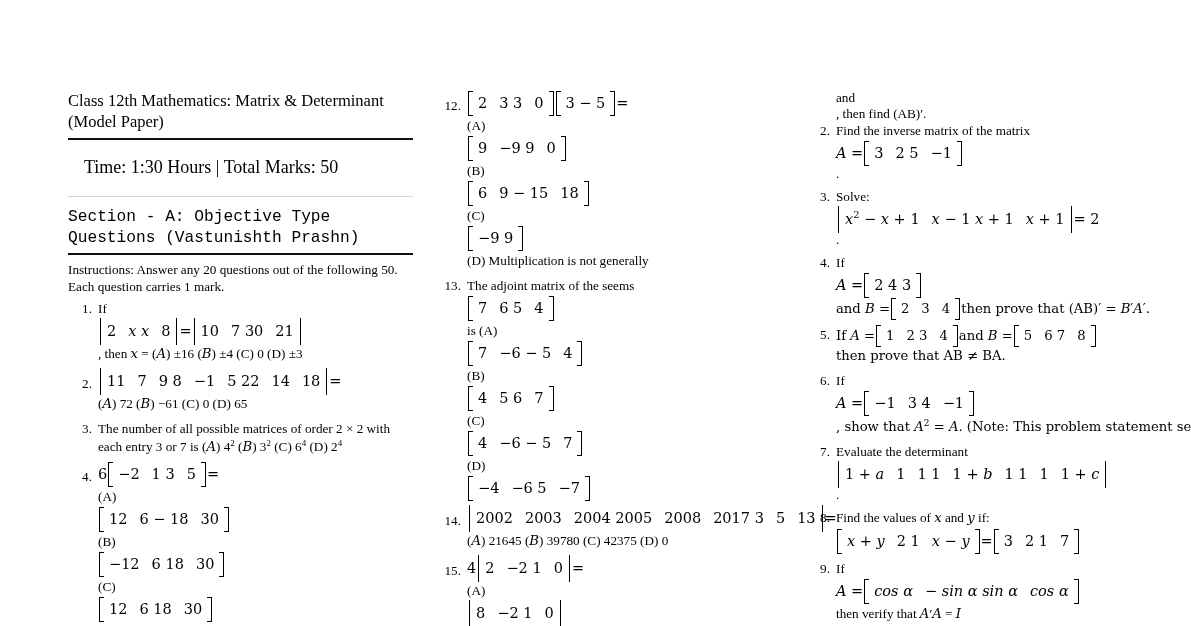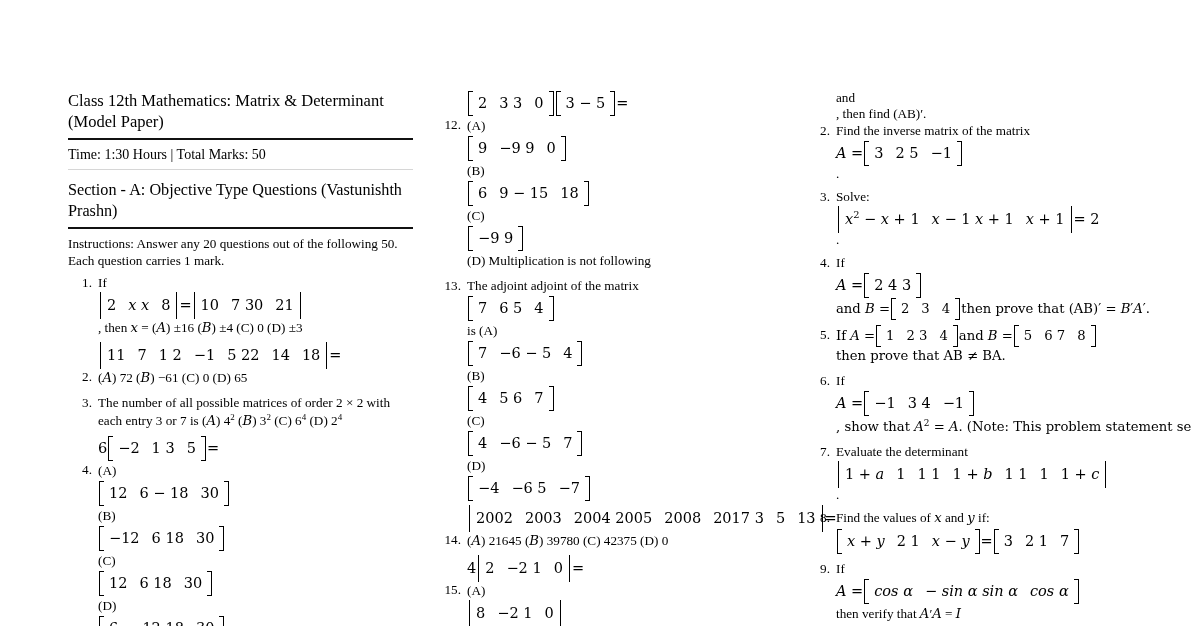--- a/index.html
+++ b/index.html
@@ -48,29 +48,30 @@
     border: none;
     border-top: 2.2px solid #111;
     margin: 2px 0 6px 0;
   }
   .rule-thin {
     border: none;
     border-top: 1px solid #d6d6d6;
     margin: 5px 0 8px 0;
   }
   .meta-line {
-    font-size: 14px;
+    font-size: 18px;
     line-height: 1.3;
-    margin: 0;
+    margin: 16px;
   }
   .section-title {
     font-size: 16.2px;
     line-height: 1.3;
     margin: 10px 0 4px 0;
     font-weight: normal;
+    font-family: Liberation Mono, monospace;
   }
   .instructions {
     font-size: 13.2px;
     line-height: 1.33;
     margin: 4px 0 4px 0;
   }
 
   
   ol.qlist {
     list-style: none;
@@ -84,21 +85,21 @@
     font-size: 13.2px;
     line-height: 1.36;
   }
   .qnum {
     position: absolute;
     left: 0;
     width: 24px;
     text-align: right;
     font-size: 13.2px;
   }
-  .qnum.lowered { top: 24px; }
+  .qnum.lowered { top: 5px; }
 
   .qtext { display: block; }
 
   .opt-label {
     display: block;
     font-size: 13.2px;
     line-height: 1.35;
     margin-top: 2px;
   }
 
@@ -194,21 +195,21 @@
 
       <ol class="qlist" id="col1-list">
           <li>
             <span class="qnum">1.</span>
             <span class="qtext">If</span>
             <span class="mathline"><span class="dt"><span class="cell">2</span><span class="cell"><span class="mi">x</span> <span class="mi">x</span></span><span class="cell">8</span></span><span class="math"> = </span><span class="dt"><span class="cell">10</span><span class="cell">7 30</span><span class="cell">21</span></span></span>
             <span class="qtext">, then <span class="mi">x</span> = (<span class="mi">A</span>) ±16 (<span class="mi">B</span>) ±4 (C) 0 (D) ±3</span>
           </li>
           <li>
             <span class="qnum lowered">2.</span>
-            <span class="mathline"><span class="dt"><span class="cell">11</span><span class="cell">7</span><span class="cell">1 2</span><span class="cell">−1</span><span class="cell">5 22</span><span class="cell">14</span><span class="cell">18</span></span><span class="math"> =</span></span>
+            <span class="mathline"><span class="dt"><span class="cell">11</span><span class="cell">7</span><span class="cell">9 8</span><span class="cell">−1</span><span class="cell">5 22</span><span class="cell">14</span><span class="cell">18</span></span><span class="math"> =</span></span>
             <span class="qtext">(<span class="mi">A</span>) 72 (<span class="mi">B</span>) −61 (C) 0 (D) 65</span>
           </li>
           <li>
             <span class="qnum">3.</span>
             <span class="qtext">The number of all possible matrices of order 2 × 2 with each entry 3 or 7 is (<span class="mi">A</span>) 4<sup class="exp">2</sup> (<span class="mi">B</span>) 3<sup class="exp">2</sup> (C) 6<sup class="exp">4</sup> (D) 2<sup class="exp">4</sup></span>
           </li>
           <li>
             <span class="qnum lowered">4.</span>
             <span class="mathline"><span class="math">6 </span><span class="mx"><span class="cell">−2</span><span class="cell">1 3</span><span class="cell">5</span></span><span class="math"> =</span></span>
             <span class="opt-label">(A)</span>
@@ -227,25 +228,25 @@
       <ol class="qlist" id="col2-list">
           <li>
             <span class="qnum lowered">12.</span>
             <span class="mathline"><span class="mx"><span class="cell">2</span><span class="cell">3 3</span><span class="cell">0</span></span><span class="math"> </span><span class="mx"><span class="cell">3 − 5</span></span><span class="math"> =</span></span>
             <span class="opt-label">(A)</span>
             <span class="mathline"><span class="mx"><span class="cell">9</span><span class="cell">−9 9</span><span class="cell">0</span></span></span>
             <span class="opt-label">(B)</span>
             <span class="mathline"><span class="mx"><span class="cell">6</span><span class="cell">9 − 15</span><span class="cell">18</span></span></span>
             <span class="opt-label">(C)</span>
             <span class="mathline"><span class="mx"><span class="cell">−9 9</span></span></span>
-            <span class="opt-label">(D) Multiplication is not following</span>
+            <span class="opt-label">(D) Multiplication is not generally</span>
           </li>
           <li>
             <span class="qnum">13.</span>
-            <span class="qtext">The adjoint adjoint of the matrix</span>
+            <span class="qtext">The adjoint matrix of the seems</span>
             <span class="mathline"><span class="mx"><span class="cell">7</span><span class="cell">6 5</span><span class="cell">4</span></span></span>
             <span class="opt-label">is (A)</span>
             <span class="mathline"><span class="mx"><span class="cell">7</span><span class="cell">−6 − 5</span><span class="cell">4</span></span></span>
             <span class="opt-label">(B)</span>
             <span class="mathline"><span class="mx"><span class="cell">4</span><span class="cell">5 6</span><span class="cell">7</span></span></span>
             <span class="opt-label">(C)</span>
             <span class="mathline"><span class="mx"><span class="cell">4</span><span class="cell">−6 − 5</span><span class="cell">7</span></span></span>
             <span class="opt-label">(D)</span>
             <span class="mathline"><span class="mx"><span class="cell">−4</span><span class="cell">−6 5</span><span class="cell">−7</span></span></span>
           </li>

